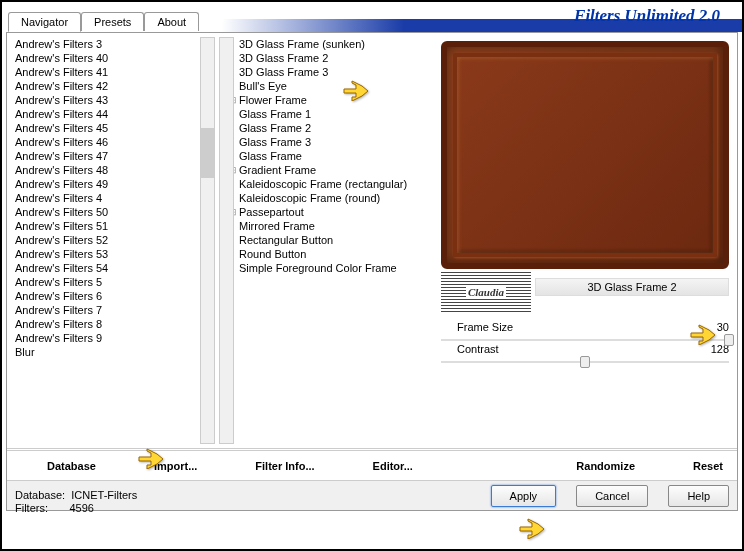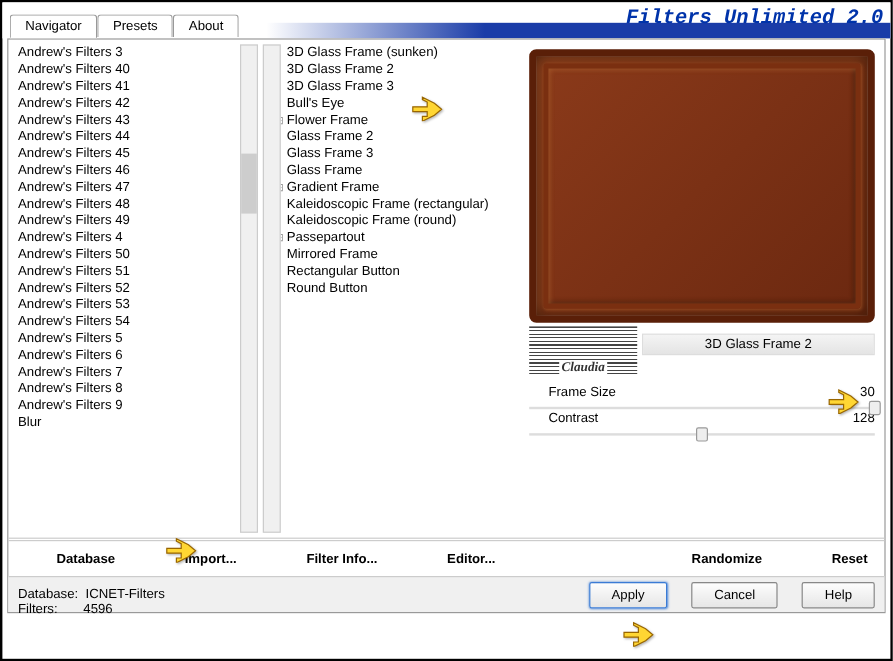--- a/index.html
+++ b/index.html
@@ -1,37 +1,37 @@
 <!DOCTYPE html>
 <html><head>
 <meta charset="utf-8">
 <style>
 * { box-sizing: border-box; margin: 0; padding: 0; }
 body { font-family: Tahoma, Arial, sans-serif; font-size: 11px; background: #000; width: 744px; height: 551px; overflow: hidden; }
 .frame { border: 2px solid #000; background: #fff; width: 744px; height: 551px; position: relative; }
 .header { height: 30px; background: #fff; position: relative; }
-.title { position: absolute; right: 6px; top: 4px; font-style: italic; font-weight: bold; font-size: 17px; color: #0033aa; font-family: Liberation Mono, monospace; margin-left: 48px; }
+.title { position: absolute; right: 22px; top: 4px; font-style: italic; font-weight: bold; font-size: 17px; color: #0033aa; font-family: Liberation Serif, serif; margin-left: 48px; }
 .title-band { position: absolute; left: 220px; right: 0; top: 17px; height: 13px; background: linear-gradient(90deg, #fff 0%, #1a3ca8 35%, #1a3ca8 100%); }
 .tabs { position: absolute; left: 6px; top: 10px; display: flex; align-items: flex-end; }
 .tab { border: 1px solid #999; border-bottom: none; padding: 3px 12px; background: #fff; border-radius: 3px 3px 0 0; margin-right: 0; position: relative; }
 .tab.active { background: #fff; z-index: 2; border-bottom: 1px solid #fff; margin-bottom: -1px; }
 .tab-panel { position: absolute; left: 4px; right: 4px; top: 30px; bottom: 38px; border: 1px solid #999; background: #fff; }
 .main-area { position: absolute; left: 0; right: 0; top: 0; bottom: 62px; display: flex; }
 .left-list { width: 210px; border-right: none; padding: 4px 2px 4px 8px; overflow: hidden; position: relative; }
 .left-scroll { position: absolute; right: 2px; top: 4px; bottom: 4px; width: 15px; background: #f0f0f0; border: 1px solid #ccc; }
 .scroll-thumb { position: absolute; left: 0; right: 0; top: 90px; height: 50px; background: #cdcdcd; }
 .mid-list { width: 210px; padding: 4px 4px 4px 0; position: relative; }
 .mid-scroll { position: absolute; left: 2px; top: 4px; bottom: 4px; width: 15px; background: #f0f0f0; border: 1px solid #ccc; }
 .mid-content { margin-left: 22px; }
 .list-item { padding: 1px 0; white-space: nowrap; cursor: default; display: flex; align-items: center; }
 .tree-mark { display: inline-block; width: 10px; color: #999; font-size: 9px; margin-left: -10px; }
 .right-panel { flex: 1; position: relative; }
 .preview { position: absolute; left: 14px; top: 8px; right: 8px; height: 228px; background: linear-gradient(135deg,#8b3a1a,#6b2810); border: 6px solid #5a1f08; border-radius: 6px; box-shadow: inset 0 0 12px #3a1505, inset 2px 2px 8px rgba(255,180,100,0.3); }
 .preview-inner1 { position:absolute; left:6px; right:6px; top:6px; bottom:6px; border:4px solid #7a2f10; border-radius:2px; box-shadow: inset 1px 1px 4px rgba(255,160,80,0.4), inset -1px -1px 4px rgba(0,0,0,0.5), 1px 1px 3px rgba(255,160,80,0.3);}
-.watermark { position: absolute; left: 14px; top: 239px; width: 90px; height: 40px; background: repeating-linear-gradient(0deg,#444 0,#444 1px,#fff 1px,#fff 3px); font-size:10px; font-style:italic; display:flex;align-items:flex-end;justify-content:center; font-family: "Brush Script MT", cursive;}
+.watermark { position: absolute; left: 14px; top: 239px; width: 90px; height: 40px; background: repeating-linear-gradient(0deg,#444 0,#444 1px,#fff 1px,#fff 3px); font-size:10px; font-style:italic; display:flex;align-items:center;justify-content:center; font-family: "Brush Script MT", cursive;}
 .watermark span{ background:#fff; padding:0 2px; font-weight:bold; color:#333; font-size:11px;}
 .filter-title-bar { position: absolute; left: 108px; right: 8px; top: 245px; height: 18px; background: linear-gradient(#f4f4f4,#e4e4e4); border: 1px solid #ddd; text-align: center; line-height: 17px; }
 .params { position: absolute; left: 14px; right: 8px; top: 288px; }
 .param-row { display: flex; justify-content: space-between; margin-bottom: 4px; padding-left: 16px; }
 .slider-track { height: 2px; background: #ddd; position: relative; margin: 6px 0 2px 0; }
 .slider-knob { position: absolute; top: -5px; width: 10px; height: 12px; background: #eee; border: 1px solid #999; border-radius: 2px; }
 .bottom-bar1 { position: absolute; left: 0; right: 0; bottom: 30px; height: 32px; border-top: 3px double #ccc; display: flex; align-items: center; padding: 0 10px; }
 .bottom-bar1 .bbtn { font-weight: bold; margin-right: 28px; cursor: default; padding-left: 30px; }
 .bottom-bar1 .spacer { flex: 1; }
 .bottom-bar2 { position: absolute; left: 0; right: 0; bottom: 0; height: 30px; border-top: 1px solid #ccc; display: flex; align-items: center; padding: 0 8px; background: #f0f0f0; }
@@ -99,20 +99,23 @@
               <span>3D Glass Frame 3</span>
             </div>
             <div class="list-item">
               <span>Bull's Eye</span>
             </div>
             <div class="list-item">
               <span class="tree-mark">⊞</span>
               <span>Flower Frame</span>
             </div>
             <div class="list-item">
+              <span>Glass Frame 1</span>
+            </div>
+            <div class="list-item">
               <span>Glass Frame 2</span>
             </div>
             <div class="list-item">
               <span>Glass Frame 3</span>
             </div>
             <div class="list-item">
               <span>Glass Frame</span>
             </div>
             <div class="list-item">
               <span class="tree-mark">⊞</span>
@@ -129,20 +132,23 @@
               <span>Passepartout</span>
             </div>
             <div class="list-item">
               <span>Mirrored Frame</span>
             </div>
             <div class="list-item">
               <span>Rectangular Button</span>
             </div>
             <div class="list-item">
               <span>Round Button</span>
+            </div>
+            <div class="list-item">
+              <span>Simple Foreground Color Frame</span>
             </div>
           </div>
       </div>
       <div class="right-panel">
         <div class="preview">
           <div class="preview-inner1"></div>
         </div>
         <div class="watermark">
             <span>Claudia</span>
           </div>

